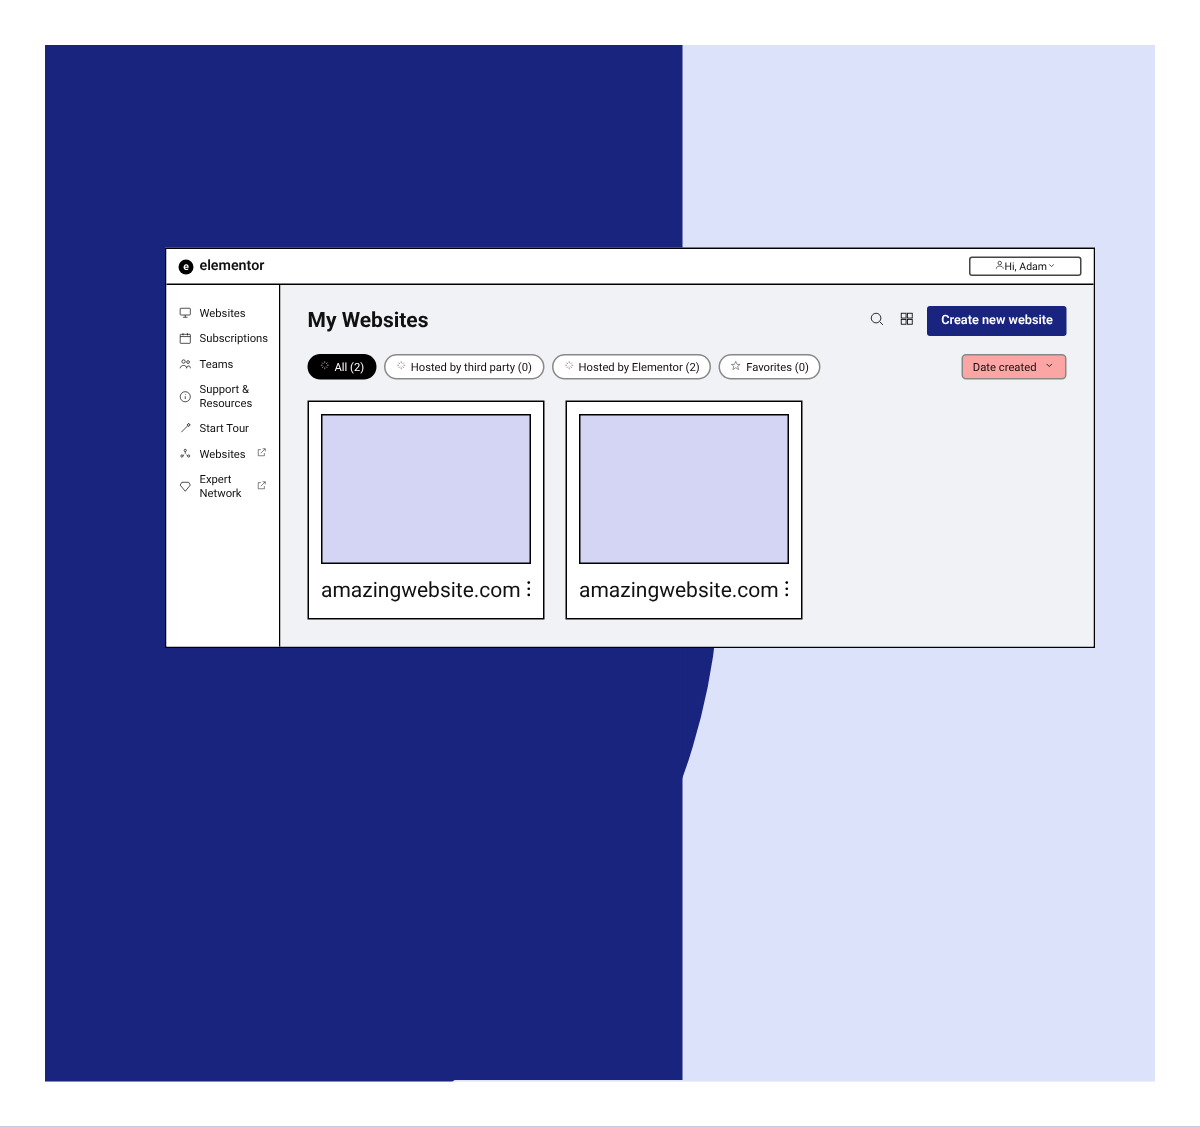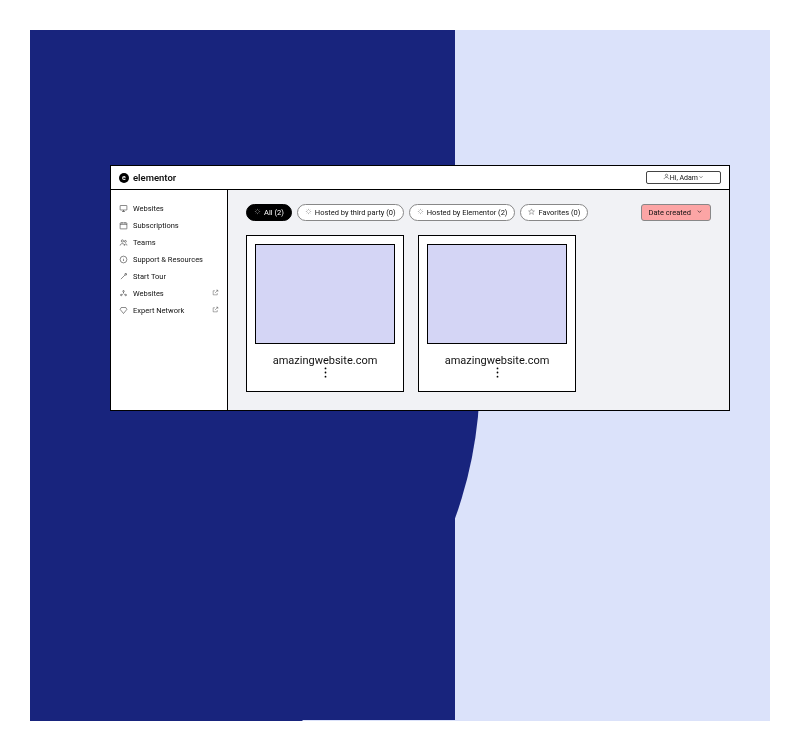--- a/index.html
+++ b/index.html
@@ -62,21 +62,21 @@
     .brand-logo {
       width: 10px; height: 10px; border-radius: 50%; background: #000; display: inline-flex; align-items: center; justify-content: center; color: #fff; font-size: 7px;
     }
     .user-chip {
       display: flex; align-items: center; gap: 0; border: 0.5px solid #444; border-radius: 2px; padding: 1px 16px; font-size: 7px; justify-content: space-between;
     }
 
     .body { display: flex; }
 
     .sidebar {
-      width: 117px;
+      width: 76px;
       border-right: 1px solid #000;
       padding: 10px 0;
       background: #fff;
     }
     .nav-item {
       display: flex; align-items: center; justify-content: space-between;
       padding: 4px 8px;
       font-size: 7.5px;
       color: #111;
       cursor: pointer;
@@ -121,21 +121,21 @@
 
     .grid {
       display: flex; gap: 14px;
     }
     .card {
       width: 158px; border: 1px solid #000; background: #fff;
     }
     .card-thumb {
       margin: 8px 8px 4px 8px; border: 1px solid #000; background: #d4d5f5; height: 100px;
     }
-    .card-foot { display: flex; align-items: center; justify-content: space-between; padding: 6px 8px 10px; font-size: 11px; flex-direction: column; }
+    .card-foot { display: flex; align-items: flex-start; justify-content: space-between; padding: 6px 8px 10px; font-size: 14px; }
     .kebab svg { width: 3px; height: 11px; fill: #000; }
   </style>
 </head>
 <body>
 
 <div class="backdrop">
   <div class="backdrop-lavender">
     <div class="backdrop-circle"></div>
   </div>
   <div class="backdrop-square"></div>
@@ -261,20 +261,44 @@
             <svg viewBox="0 0 24 24">
               <path d="M14 4h6v6"></path>
               <path d="M20 4L10 14"></path>
               <path d="M18 14v6H4V6h6"></path>
             </svg>
           </span>
         </div>
       </div>
 
       <div class="main">
+        <div class="page-head">
+          <div class="page-title">My Websites</div>
+          <div class="head-actions">
+            <span class="icon-btn">
+              <span>
+                <svg viewBox="0 0 24 24">
+                  <circle cx="11" cy="11" r="7"></circle>
+                  <line x1="21" y1="21" x2="16.5" y2="16.5"></line>
+                </svg>
+              </span>
+            </span>
+            <span class="icon-btn">
+              <span>
+                <svg viewBox="0 0 24 24">
+                  <rect x="4" y="4" width="7" height="7"></rect>
+                  <rect x="13" y="4" width="7" height="7"></rect>
+                  <rect x="4" y="13" width="7" height="7"></rect>
+                  <rect x="13" y="13" width="7" height="7"></rect>
+                </svg>
+              </span>
+            </span>
+            <div class="primary-btn">Create new website</div>
+          </div>
+        </div>
 
         <div class="toolbar">
           <div class="filters">
             <div class="chip active">
               <span>
                 <svg viewBox="0 0 24 24">
                   <path d="M12 3v4M12 17v4M3 12h4M17 12h4M6 6l3 3M15 15l3 3M18 6l-3 3M9 15l-3 3"></path>
                 </svg>
               </span>
               <span>All (2)</span>

